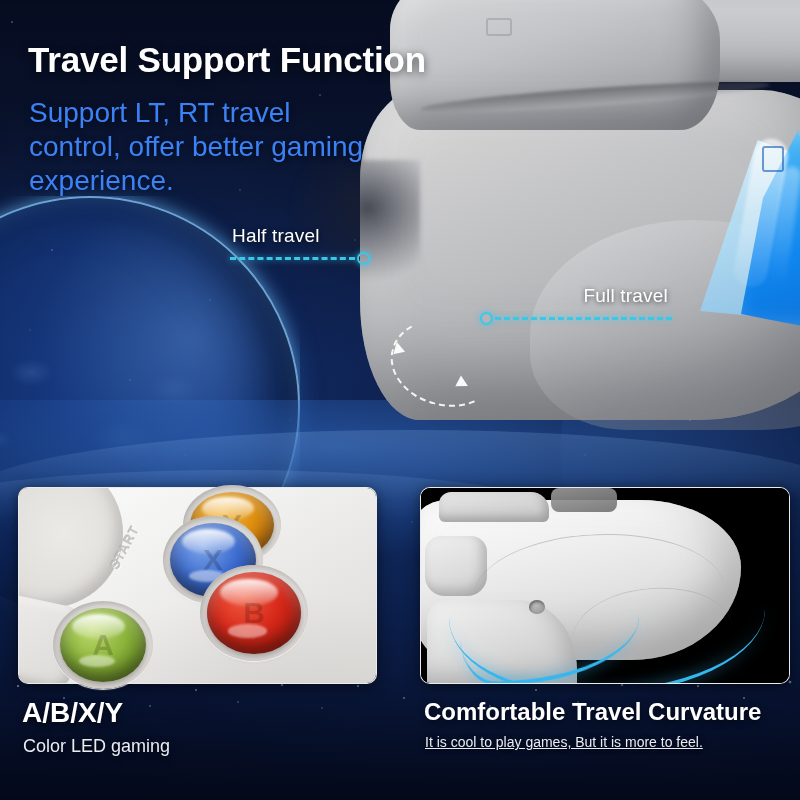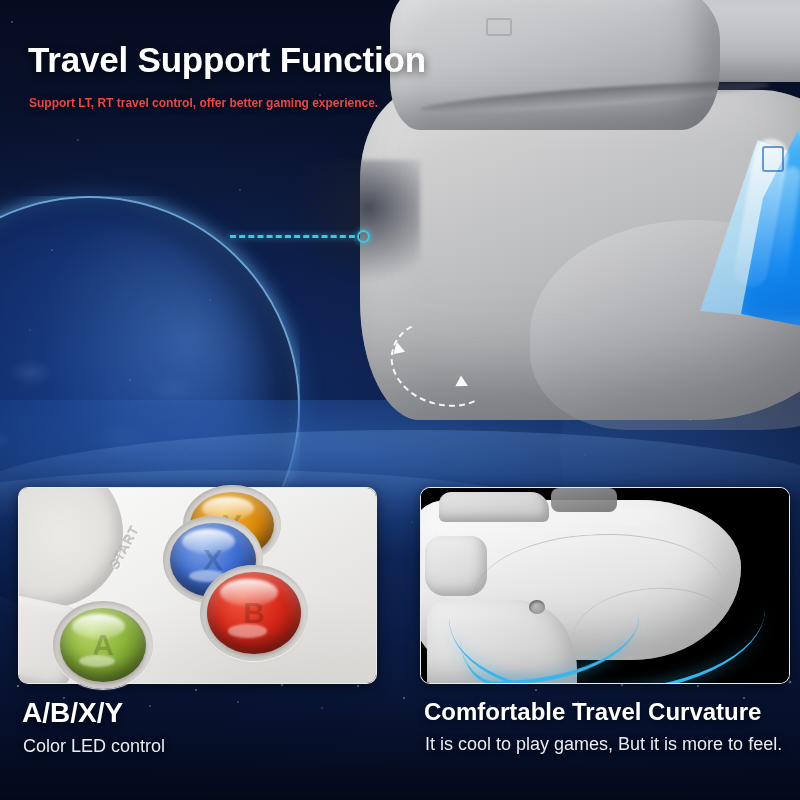--- a/index.html
+++ b/index.html
@@ -221,29 +221,29 @@
   .curve-line{position:absolute;left:28px;top:118px;width:316px;height:90px;
     border-bottom:4px solid #35b6ef;border-radius:0 0 60% 44%/0 0 100% 90%;
     filter:drop-shadow(0 0 7px rgba(53,182,239,.9));}
   .curve-line2{position:absolute;left:40px;top:134px;width:180px;height:60px;
     border-bottom:4px solid #35b6ef;border-radius:0 0 70% 20%/0 0 100% 80%;
     transform:rotate(-4deg);filter:drop-shadow(0 0 7px rgba(53,182,239,.9));}
 
   
   #title{position:absolute;left:28px;top:40px;color:#fff;font-size:35px;font-weight:700;
     letter-spacing:-.2px;text-shadow:0 2px 8px rgba(0,0,0,.6);}
-  #subtitle{position:absolute;left:29px;top:96px;width:360px;color:#ef4444;font-size:12px;
-    line-height:1.22;text-shadow:0 1px 6px rgba(0,0,0,.6);font-weight:bold;}
+  #subtitle{position:absolute;left:29px;top:96px;width:360px;color:#3b82f6;font-size:28px;
+    line-height:1.22;text-shadow:0 1px 6px rgba(0,0,0,.6);}
 
   .cap-head{color:#fff;font-weight:700;text-shadow:0 2px 7px rgba(0,0,0,.7);}
   .cap-sub{color:#e9ecf2;text-shadow:0 1px 6px rgba(0,0,0,.7);}
   #abxy-title{position:absolute;left:22px;top:697px;font-size:28px;}
   #abxy-sub{position:absolute;left:23px;top:736px;font-size:18px;}
   #grip-title{position:absolute;left:424px;top:698px;font-size:24px;}
-  #grip-sub{position:absolute;left:425px;top:734px;width:360px;font-size:18px;line-height:1.22;}
+  #grip-sub{position:absolute;left:425px;top:734px;width:360px;font-size:14px;line-height:1.22;text-decoration:underline;}
 </style>
 </head>
 <body>
 
 <div id="stage">
 
   <div class="bg-base"></div>
   <div class="stars"></div>
   <div class="planet"></div>
   <div class="planet-tex"></div>
@@ -266,26 +266,34 @@
     <div class="trig-full"></div>
     <div class="trig-gloss"></div>
     <div class="trig-gloss2"></div>
     <div class="trig-topmark"></div>
   </div>
   <div class="arc"></div>
   <div class="arrow-a"></div>
   <div class="arrow-b"></div>
 
   <div class="callout" id="callout-half">
+    <div class="lbl">Half travel</div>
     <div class="dashrow">
       <div class="dashline"></div>
       <div class="dot right"></div>
     </div>
   </div>
 
+  <div class="callout" id="callout-full">
+    <div class="lbl">Full travel</div>
+    <div class="dashrow">
+      <div class="dot left"></div>
+      <div class="dashline"></div>
+    </div>
+  </div>
 
   <div id="title">Travel Support Function</div>
   <div id="subtitle">Support LT, RT travel control, offer better gaming experience.</div>
 
   <div class="panel" id="panel-abxy">
     <div class="pad-face"></div>
     <div class="pad-left-cut"></div>
     <div class="dpad-hint"></div>
     <div class="start-emboss">START</div>
   </div>
@@ -324,17 +332,17 @@
       <div class="grip-handle"></div>
       <div class="grip-seam"></div>
       <div class="grip-seam2"></div>
       <div class="grip-nub"></div>
       <div class="curve-line"></div>
       <div class="curve-line2"></div>
     </div>
   </div>
 
   <div class="cap-head" id="abxy-title">A/B/X/Y</div>
-  <div class="cap-sub" id="abxy-sub">Color LED control</div>
+  <div class="cap-sub" id="abxy-sub">Color LED gaming</div>
   <div class="cap-head" id="grip-title">Comfortable Travel Curvature</div>
   <div class="cap-sub" id="grip-sub">It is cool to play games, But it is more to feel.</div>
 
 </div>
 
 </body></html>

